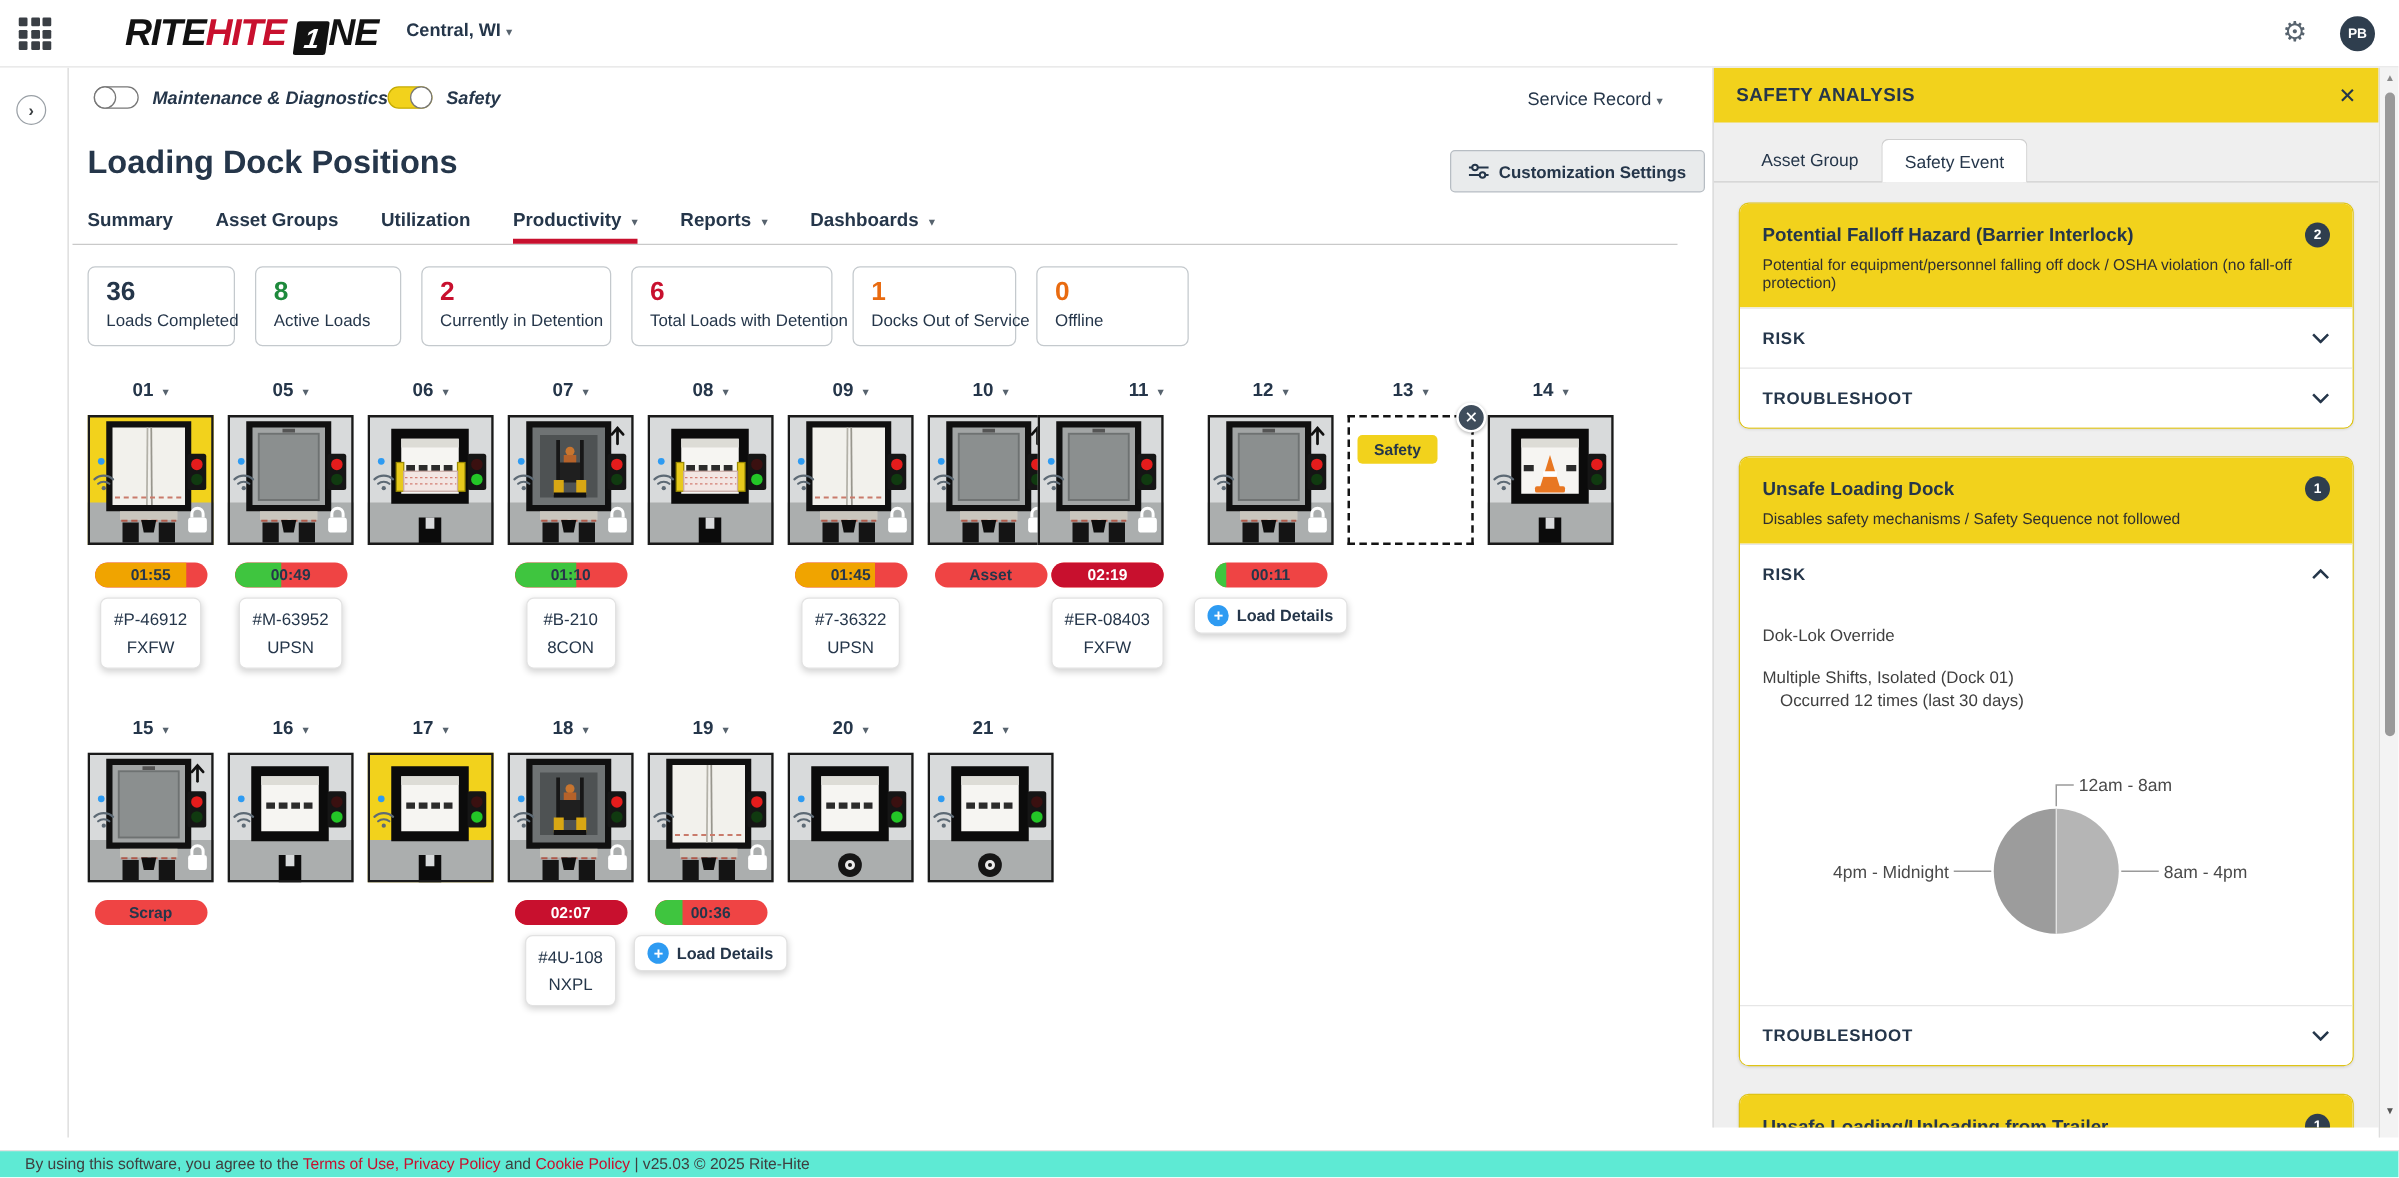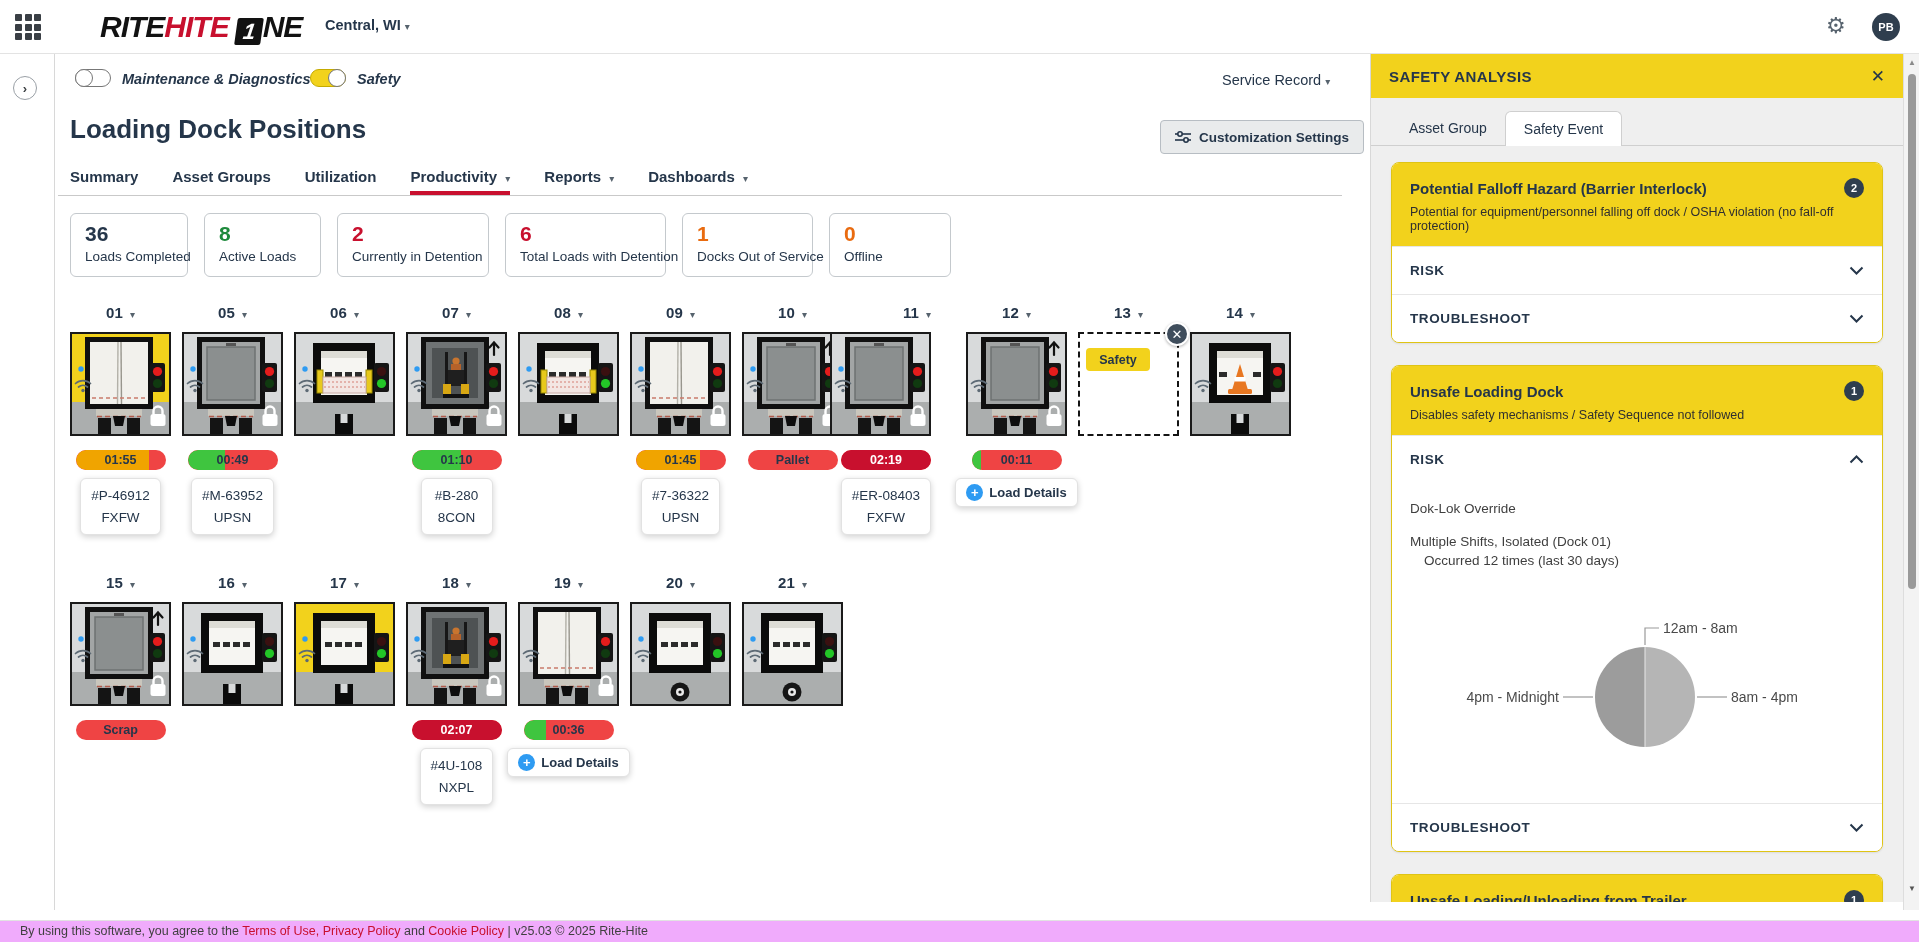--- a/index.html
+++ b/index.html
@@ -104,21 +104,21 @@
   .sa-badge{width:20px;height:20px;border-radius:50%;background:#2f3e4e;color:#fff;font-size:11px;font-weight:700;
     display:flex;align-items:center;justify-content:center;flex:0 0 20px;}
   .sa-desc{font-size:12.5px;color:#2f2f2f;margin-top:7px;}
   .sa-row{height:48px;display:flex;align-items:center;justify-content:space-between;padding:0 18px;
     font-size:13.5px;font-weight:800;letter-spacing:.6px;color:var(--navy);border-top:1px solid #e6e6e6;background:#fff;cursor:pointer;}
   .sa-risk-body{background:#fff;padding:6px 18px 12px;}
   .sa-line{font-size:13.5px;color:#3f3f3f;margin-top:12px;}
   .sa-line.indent{margin-left:14px;margin-top:4px;}
 
   
-  .footer{position:absolute;left:0;top:920px;width:1919px;height:22px;background:#f0abfc;
+  .footer{position:absolute;left:0;top:920px;width:1919px;height:22px;background:#5eead4;
     border-top:1px solid #e2e2e2;font-size:12.5px;color:#3f3f3f;line-height:21px;padding-left:20px;}
   .footer a{color:var(--crimson);text-decoration:none;cursor:pointer;}
   .scrollbar{position:absolute;left:1903px;top:54px;width:16px;height:856px;background:#f3f3f3;border-left:1px solid #ddd;}
   .sb-arrow{width:16px;height:16px;font-size:8px;color:#8a8a8a;display:flex;align-items:center;justify-content:center;cursor:pointer;}
   .sb-arrow.down{position:absolute;bottom:14px;color:#555;}
   .sb-thumb{position:absolute;left:4px;top:20px;width:8px;height:515px;border-radius:4px;background:#999;cursor:pointer;}
 </style>
 </head>
 <body>
 
@@ -383,21 +383,21 @@
             <rect x="1" y="1" width="99" height="102" fill="none" stroke="#1a1a1a" stroke-width="2"></rect>
           </svg></div>
         <div class="chip-slot">
           <div class="timer-chip">
             <div class="timer-fill" style="width:55.00000000000001%;background:#3fc53f"></div>
             <div class="timer-text">01:10</div>
           </div>
         </div>
         <div class="load-slot">
           <div class="load-card">
-            <div>#B-280</div>
+            <div>#B-210</div>
             <div>8CON</div>
           </div>
         </div>
       </div>
       <div class="dock-col" style="left: 448px;">
         <div class="dock-label">08 <span class="caret">▾</span></div>
         <div class="dock-tile"><svg viewBox="0 0 101 104" width="101" height="104">
             <rect x="0" y="0" width="101" height="104" fill="#d8dadb"></rect>
             <rect x="0" y="70" width="101" height="34" fill="#abaeae"></rect>
             <rect x="19" y="11" width="62" height="60" fill="#0b0b0b"></rect>
@@ -512,21 +512,21 @@
             </g>
             <g>
               <path d="M83.5 82 v-3a4.5 4.5 0 0 1 9 0v3" stroke="#fff" stroke-width="2.4" fill="none"></path>
               <rect x="80.5" y="82" width="15" height="12" rx="2.5" fill="#fff"></rect>
             </g>
             <rect x="1" y="1" width="99" height="102" fill="none" stroke="#1a1a1a" stroke-width="2"></rect>
           </svg></div>
         <div class="chip-slot">
           <div class="timer-chip">
             <div class="timer-fill" style="width:0%;background:transparent"></div>
-            <div class="timer-text">Pallet</div>
+            <div class="timer-text">Asset</div>
           </div>
         </div>
       </div>
       <div class="dock-col" style="left: 760px; align-items: flex-end;">
         <div class="dock-label">11 <span class="caret">▾</span></div>
         <div class="dock-tile"><svg viewBox="0 0 101 104" width="101" height="104">
             <rect x="0" y="0" width="101" height="104" fill="#d8dadb"></rect>
             <rect x="0" y="70" width="101" height="34" fill="#abaeae"></rect>
             <rect x="15" y="5" width="68" height="72" fill="#101010"></rect>
             <rect x="20" y="10" width="58" height="62" fill="#a2a5a5"></rect>

